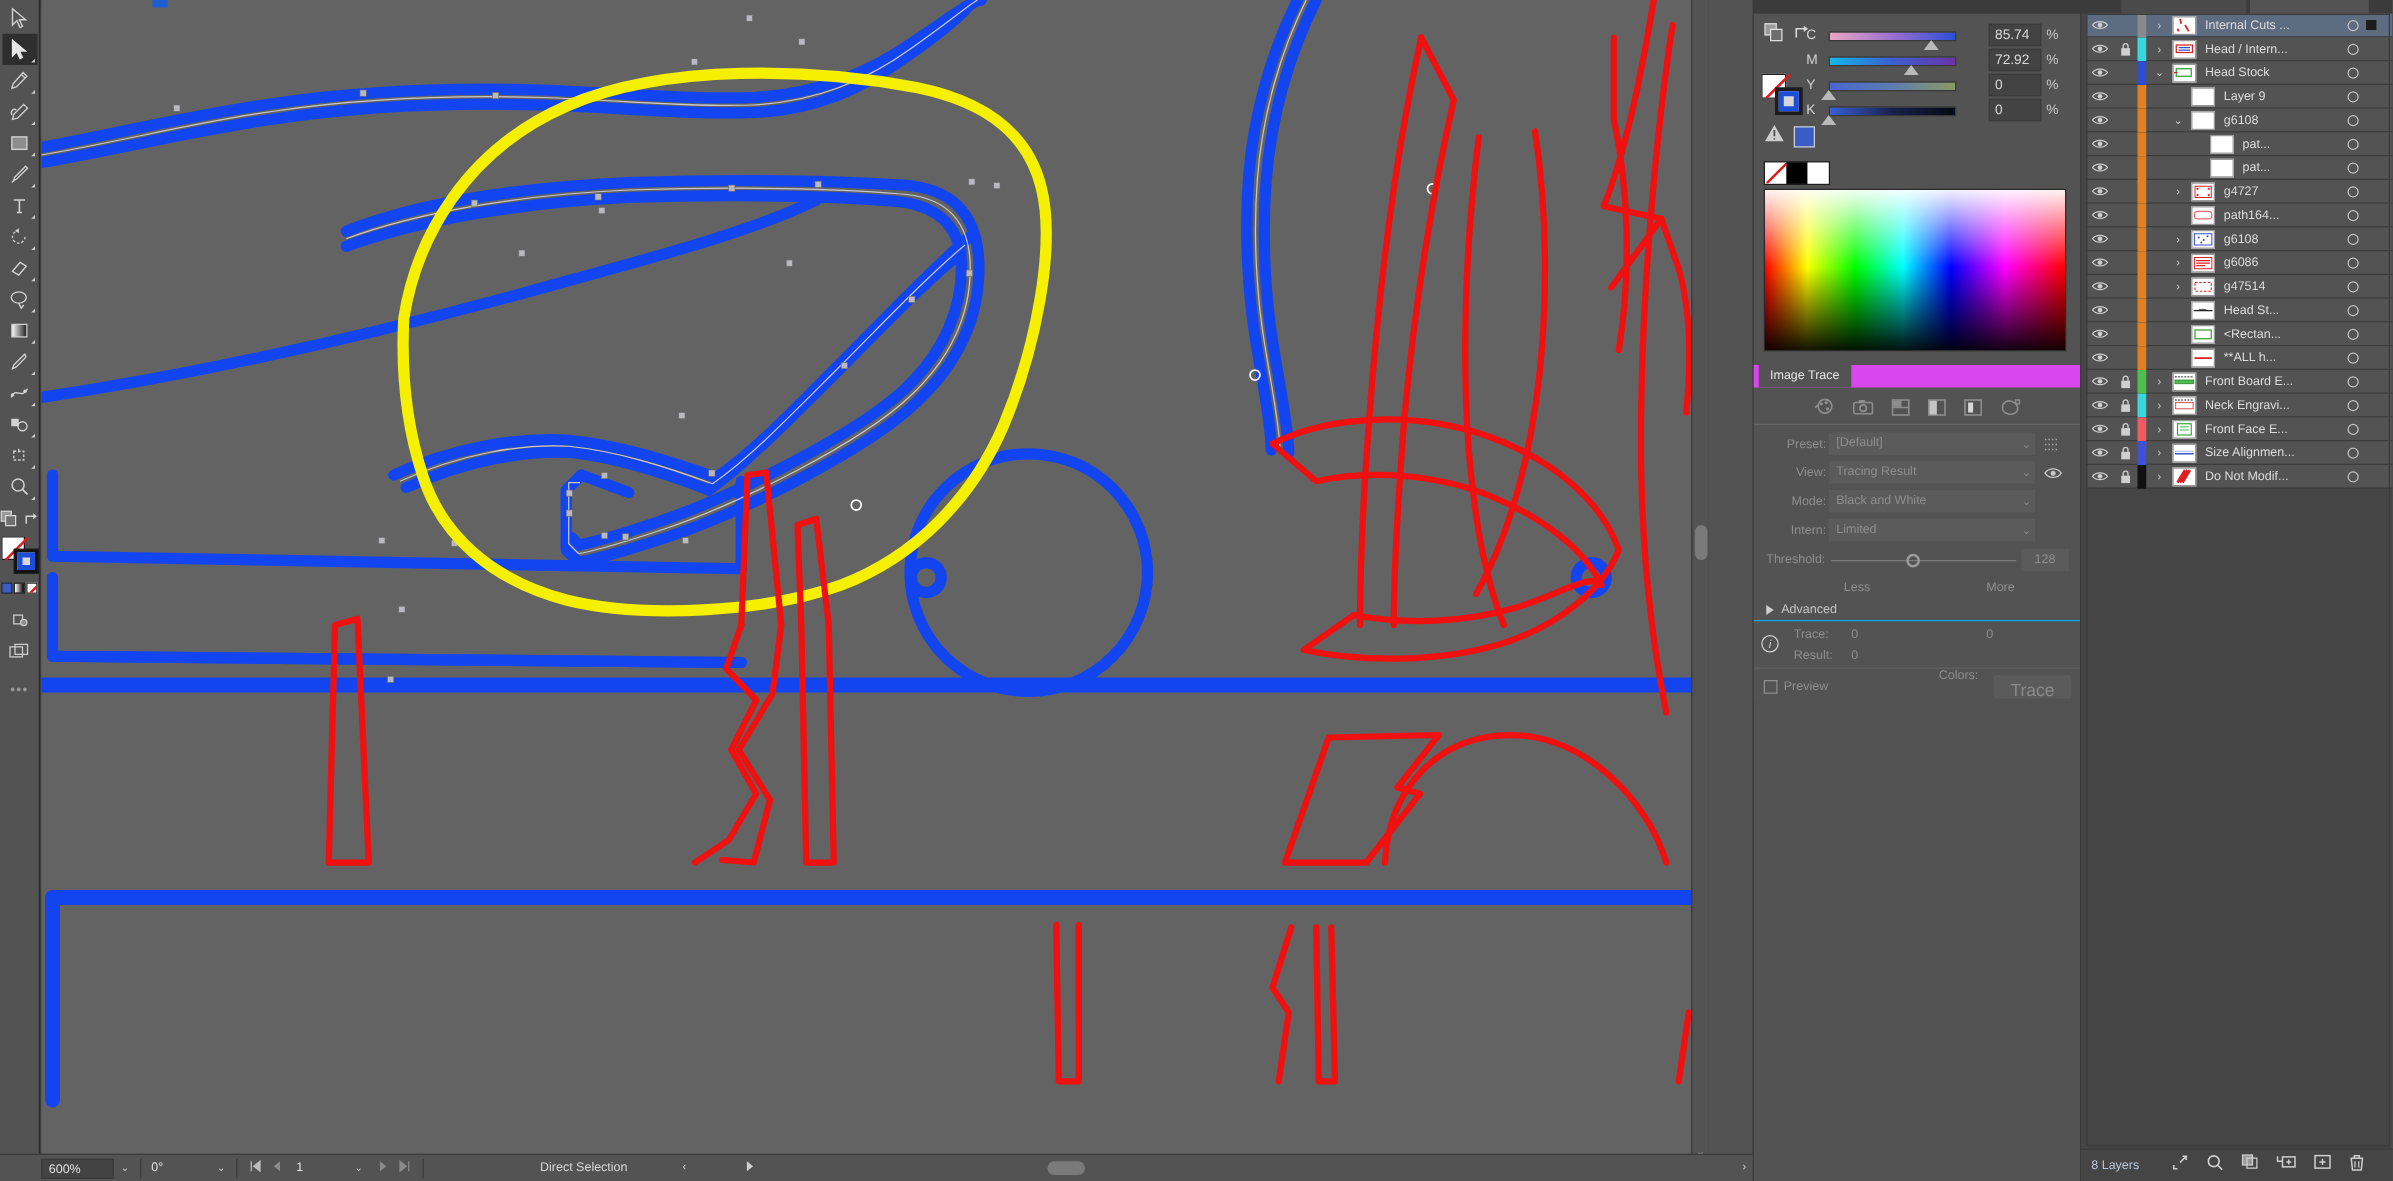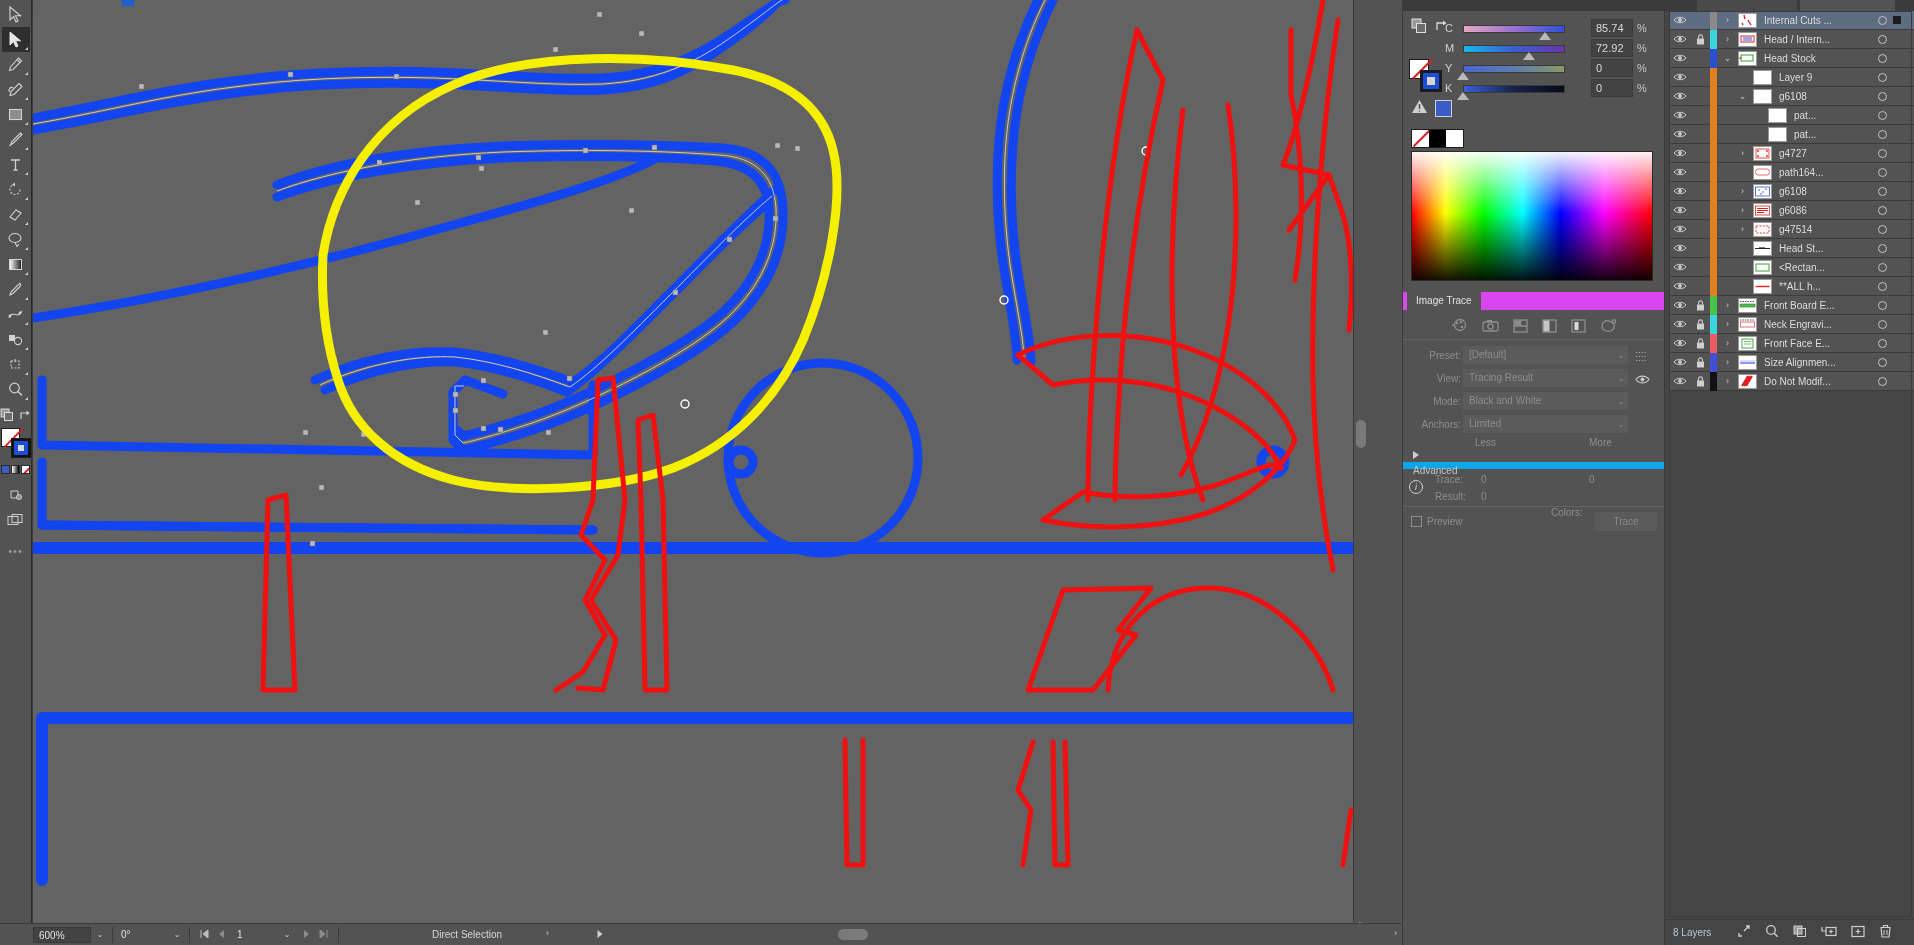--- a/index.html
+++ b/index.html
@@ -176,40 +176,40 @@
     border: 2px solid #9c9c9c; border-radius: 50%;
   }
   .it-thr .box {
     position: absolute; left: 214px; top: 2px; width: 38px; height: 18px; background: #5b5b5b;
     color: #8e8e8e; font-size: 10px; text-align: center; padding-top: 3px;
   }
   .it-lessmore { position: relative; height: 14px; color: #8e8e8e; font-size: 10px; }
   .it-lessmore .less { position: absolute; left: 72px; top: 0; }
   .it-lessmore .more { position: absolute; left: 186px; top: 0; }
   .it-adv {
-    position: relative; height: 18px; border-bottom: 7px solid #0ea5e9;
-    display: flex; padding-left: 10px; gap: 6px; flex-direction: column;
+    position: relative; height: 18px; border-bottom: 1px solid #0ea5e9;
+    display: flex; align-items: center; padding-left: 10px; gap: 6px;
   }
   .it-adv .tri { width: 0; height: 0; border-top: 4px solid transparent; border-bottom: 4px solid transparent; border-left: 6px solid #cfcfcf; }
   .it-adv span { color: #c6c6c6; font-size: 10px; }
   .it-info { position: relative; height: 38px; border-bottom: 1px solid #636363; }
   .it-info .ic {
     position: absolute; left: 6px; top: 11px; width: 14px; height: 14px;
     border: 1px solid #d2d2d2; border-radius: 50%; color: #d2d2d2; font-size: 9px;
     text-align: center; line-height: 12px; font-style: italic;
   }
   .it-info .t { position: absolute; color: #8e8e8e; font-size: 10px; }
   .it-foot { position: relative; height: 30px; }
   .it-foot .cb {
     position: absolute; left: 8px; top: 9px; width: 11px; height: 11px; border: 1px solid #8e8e8e;
   }
   .it-foot .cl { position: absolute; left: 24px; top: 9px; color: #8e8e8e; font-size: 10px; }
   .it-foot .btn {
     position: absolute; right: 8px; top: 5px; width: 62px; height: 19px; background: #5b5b5b;
-    color: #8a8a8a; font-size: 10px; text-align: center; padding-top: 4px; border-radius: 2px;
+    color: #8a8a8a; font-size: 14px; text-align: center; padding-top: 4px; border-radius: 2px;
   }
 
   
   .layers {
     position: absolute; left: 1664px; top: 11px; width: 250px; height: 934px;
     background: #454545; border-left: 1px solid #3b3b3b;
   }
   .layer-list { position: absolute; left: 4px; top: 0; right: 0; }
   .lrow {
     position: relative; height: 19px; display: flex; align-items: center;
@@ -721,25 +721,31 @@
         </span>
       </div>
 
       <div class="it-row">
         <span class="lb">Mode:</span>
         <span class="sel">Black and White</span>
         <span class="chev" style="right:40px;">⌄</span>
       </div>
 
       <div class="it-row">
-        <span class="lb">Anchors:</span>
+        <span class="lb">Intern:</span>
         <span class="sel">Limited</span>
         <span class="chev" style="right:40px;">⌄</span>
       </div>
 
+      <div class="it-thr">
+        <span class="lb">Threshold:</span>
+        <span class="track"></span>
+        <span class="knob"></span>
+        <span class="box">128</span>
+      </div>
       <div class="it-lessmore">
         <span class="less">Less</span>
         <span class="more">More</span>
       </div>
 
       <div class="it-adv">
         <span class="tri"></span>
         <span>Advanced</span>
       </div>
 

